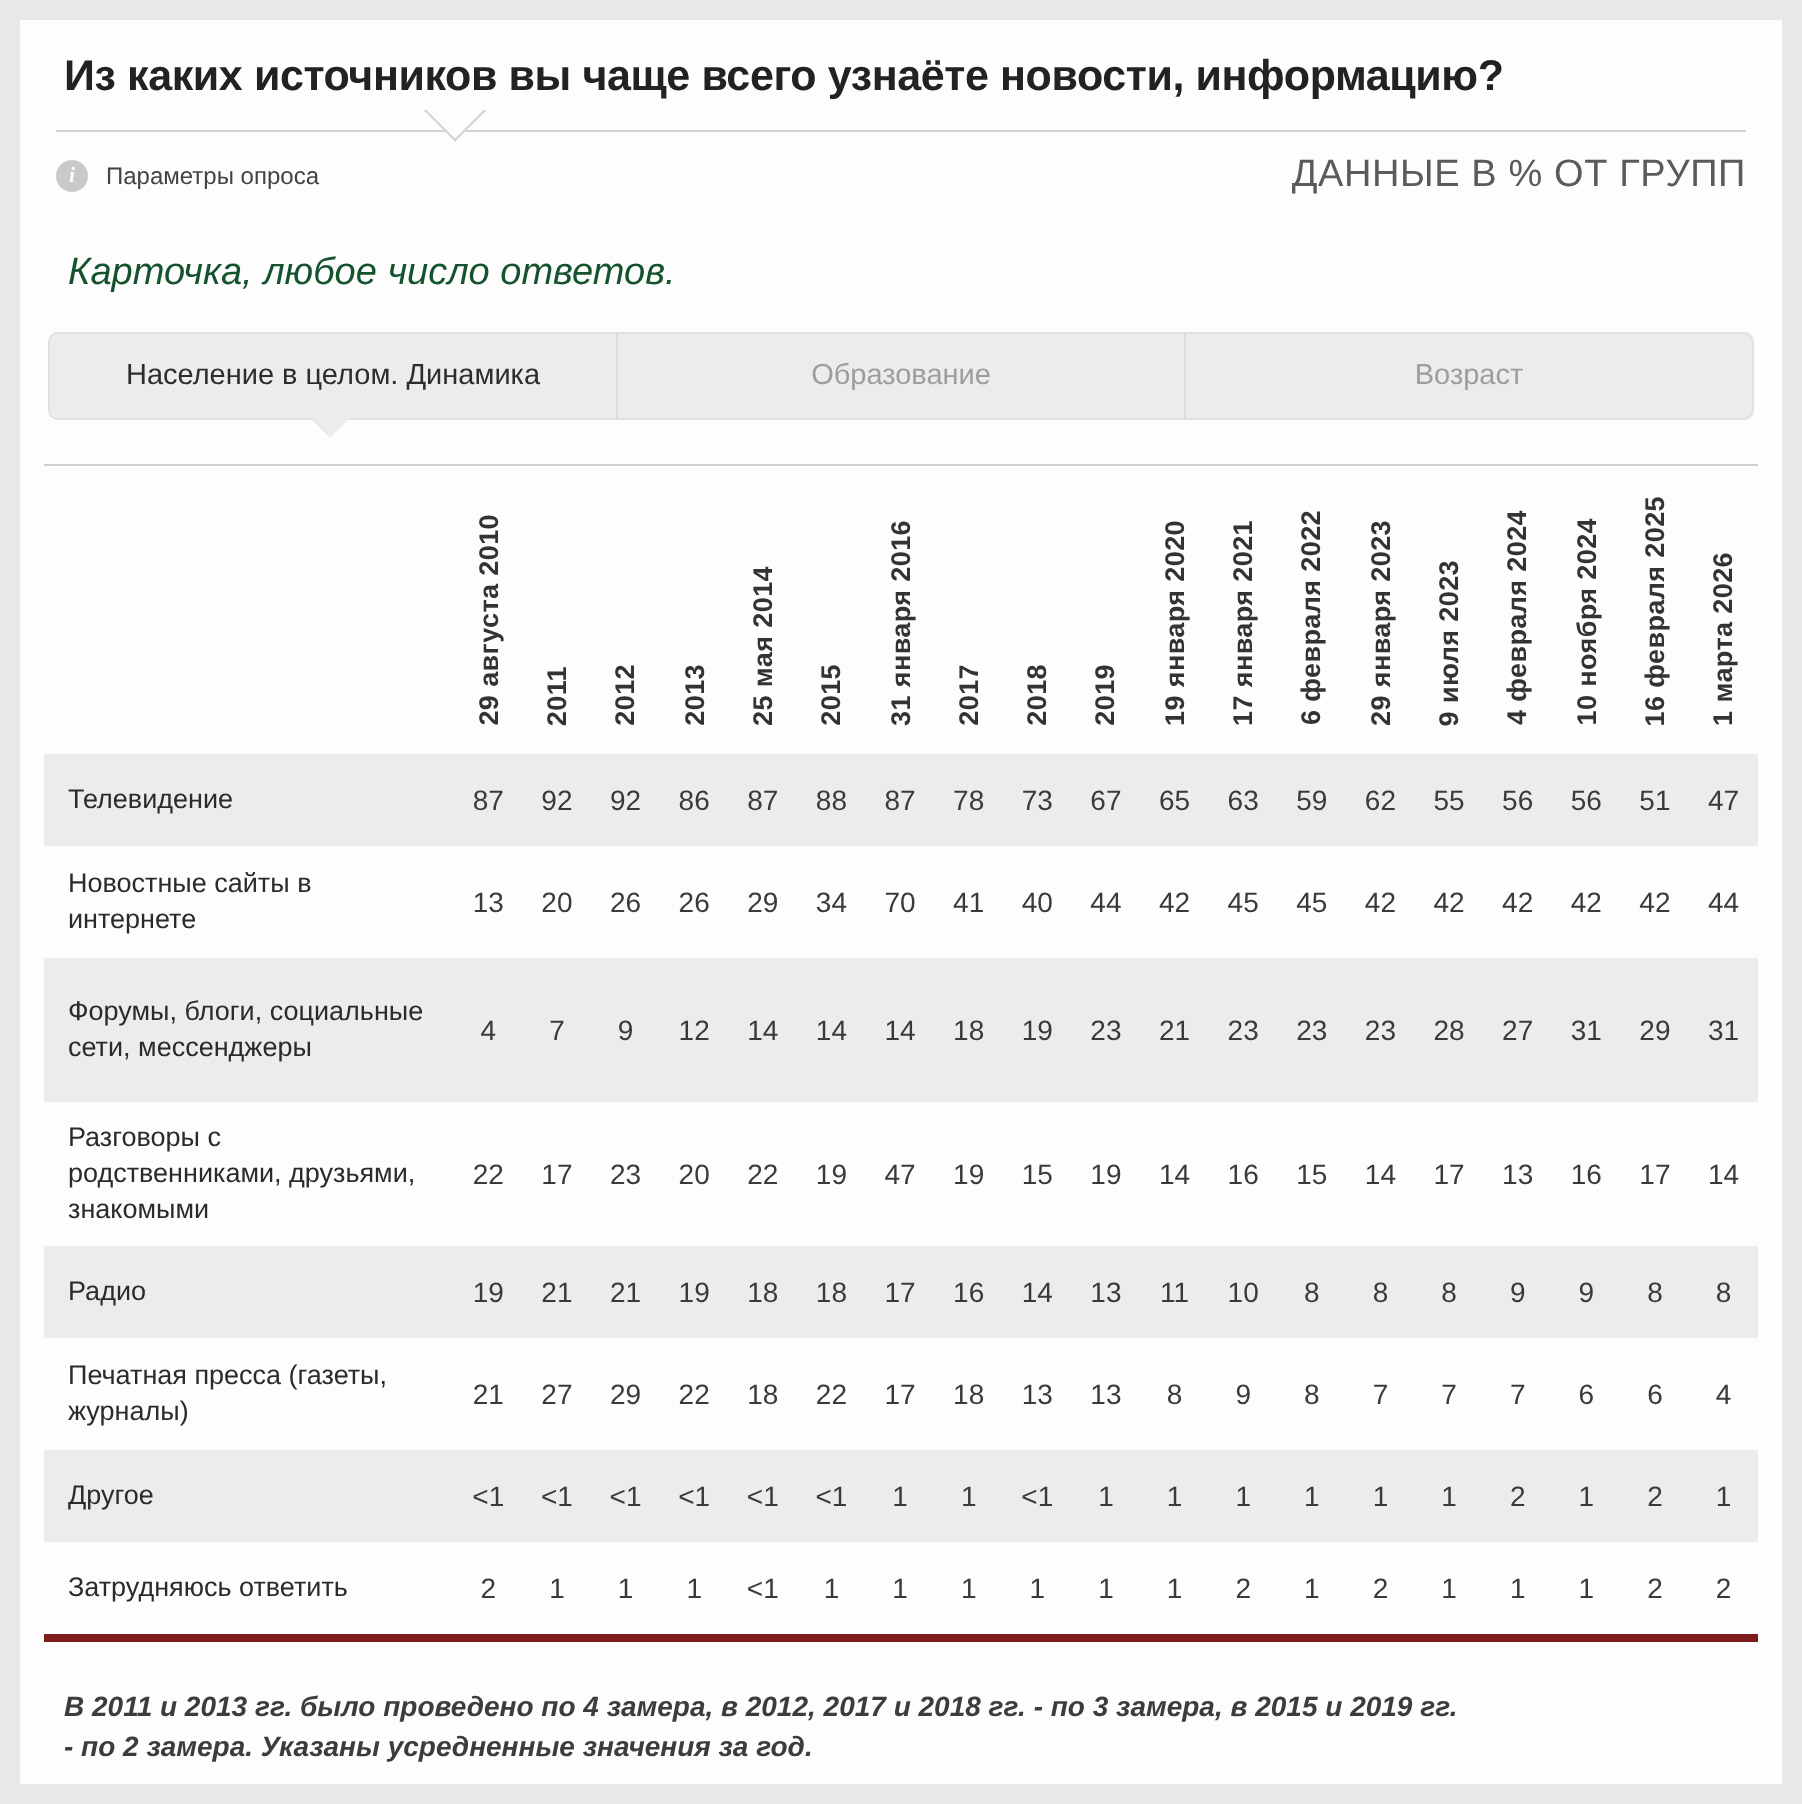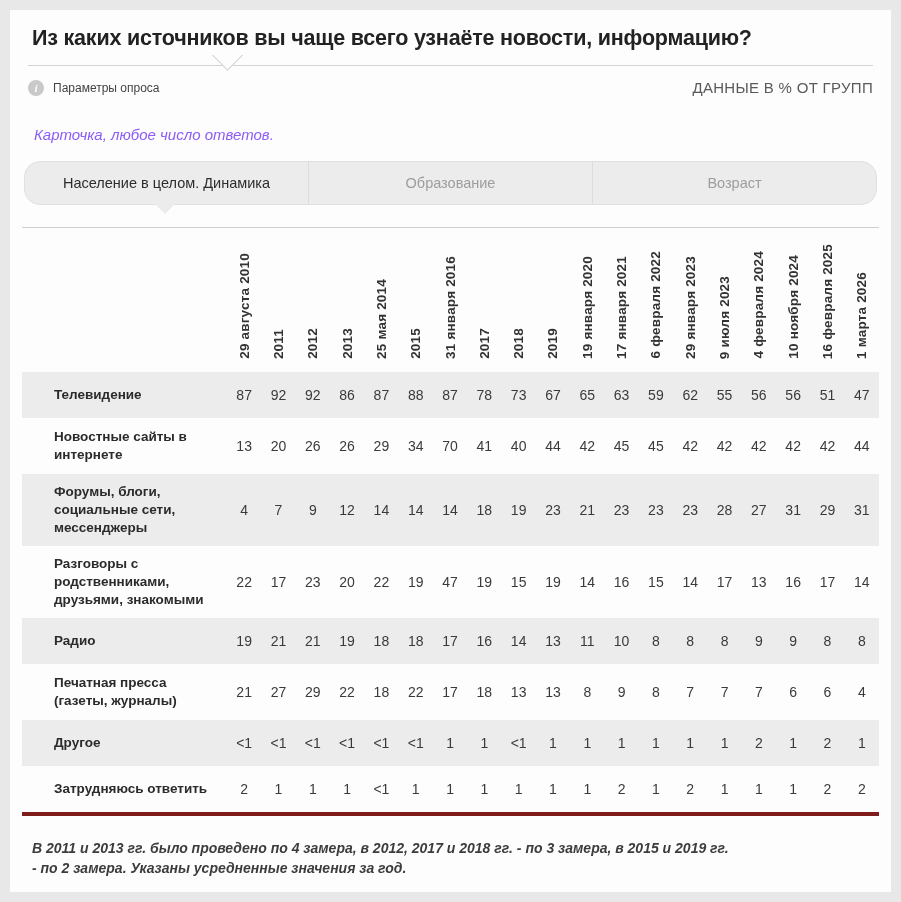--- a/index.html
+++ b/index.html
@@ -83,21 +83,21 @@
     font-family: "Liberation Serif", serif;
     flex: none;
   }
 
   .params-label {
     font-size: 12px;
     color: #434343;
   }
 
   .data-units {
-    font-size: 15px;
+    font-size: 19px;
     color: #5a5a5a;
     letter-spacing: 0.3px;
   }
 
   
   .notch {
     position: absolute;
     left: 182px;
     top: -11px;
     width: 34px;
@@ -113,36 +113,36 @@
     width: 22px;
     height: 22px;
     background: #fdfdfd;
     border-right: 1px solid #d2d2d2;
     border-bottom: 1px solid #d2d2d2;
     transform: rotate(45deg);
   }
 
   .subnote {
     margin: 16px 0 0 24px;
-    font-size: 15px;
+    font-size: 19px;
     font-style: italic;
-    color: #8b5cf6;
+    color: #14532d;
   }
 
   
   .tabs-wrap {
     position: relative;
     margin: 18px 14px 0 14px;
   }
 
   .tabs {
     display: flex;
     background: #ececec;
     border: 1px solid #e0e0e0;
-    border-radius: 16px;
+    border-radius: 5px;
     overflow: hidden;
     height: 42px;
   }
 
   .tab {
     flex: 1 1 0;
     display: flex;
     align-items: center;
     justify-content: center;
     font-size: 14.5px;
@@ -208,23 +208,23 @@
   table.grid td {
     font-size: 14px;
     color: #3a3a3a;
     text-align: center;
     padding: 0;
     height: 48px;
   }
 
   table.grid td.rowlabel {
     text-align: left;
-    padding: 0 10px 0 32px;
+    padding: 0 10px 0 12px;
     font-size: 13.5px;
-    font-weight: bold;
+    font-weight: normal;
     color: #2b2b2b;
     line-height: 1.32;
   }
 
   tr.shade td { background: #ececec; }
   tr.plain td { background: #fdfdfd; }
 
   tr.last td { border-bottom: 4px solid #7f1d1d; margin-top: 47px; }
 
   

